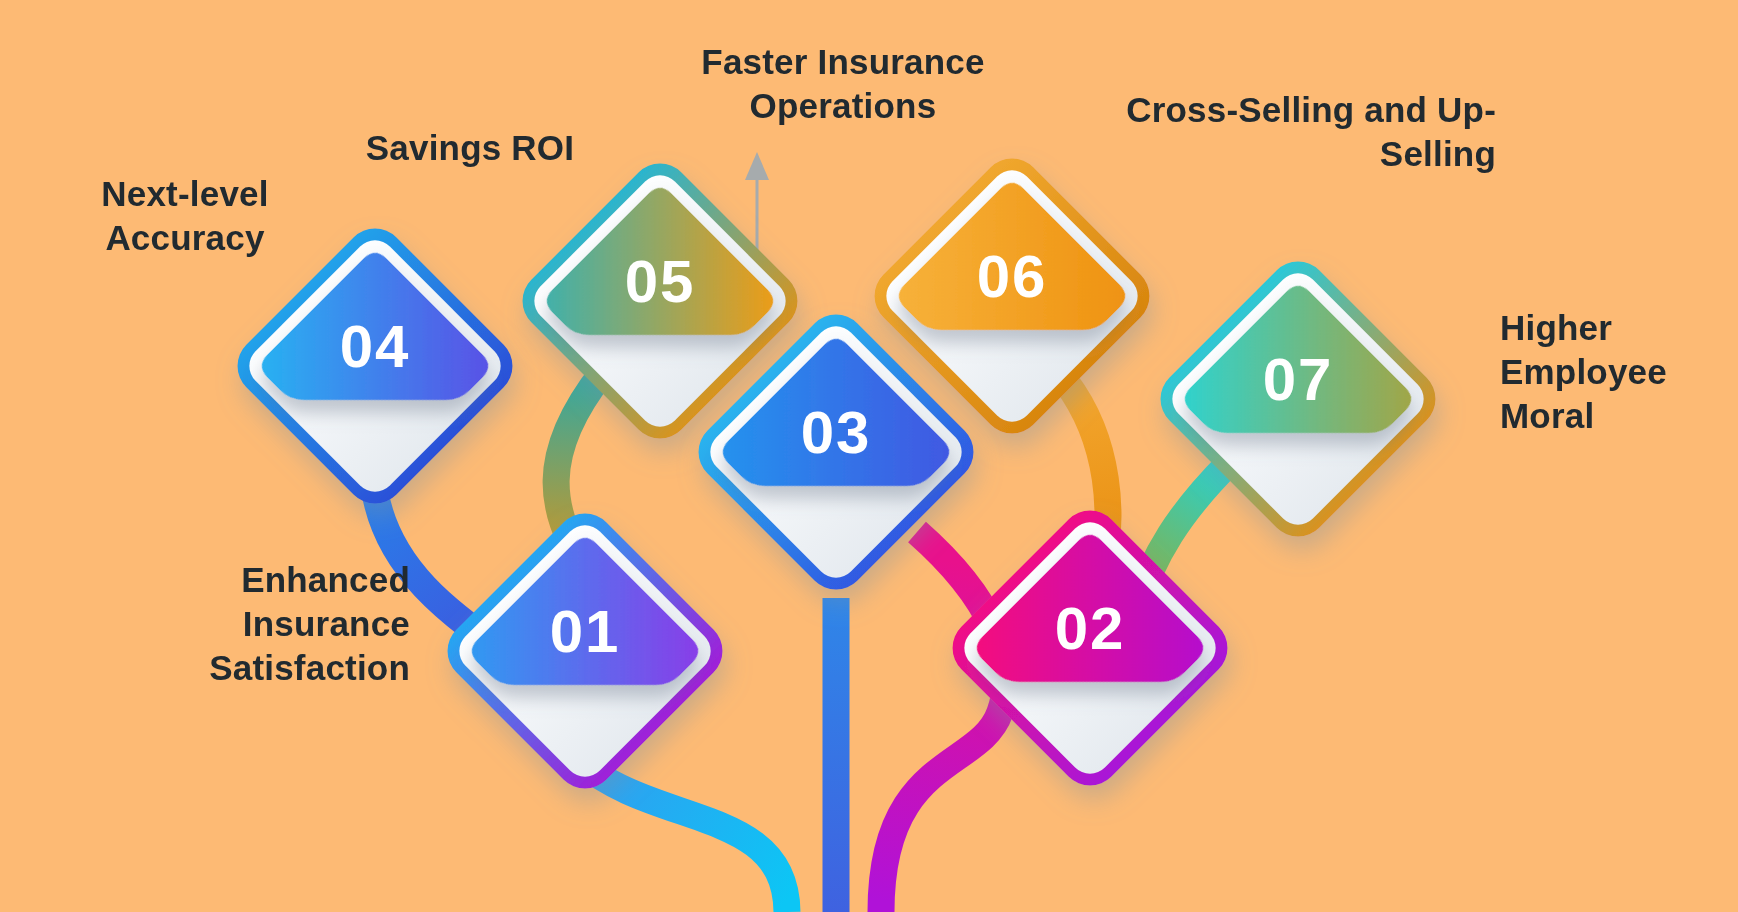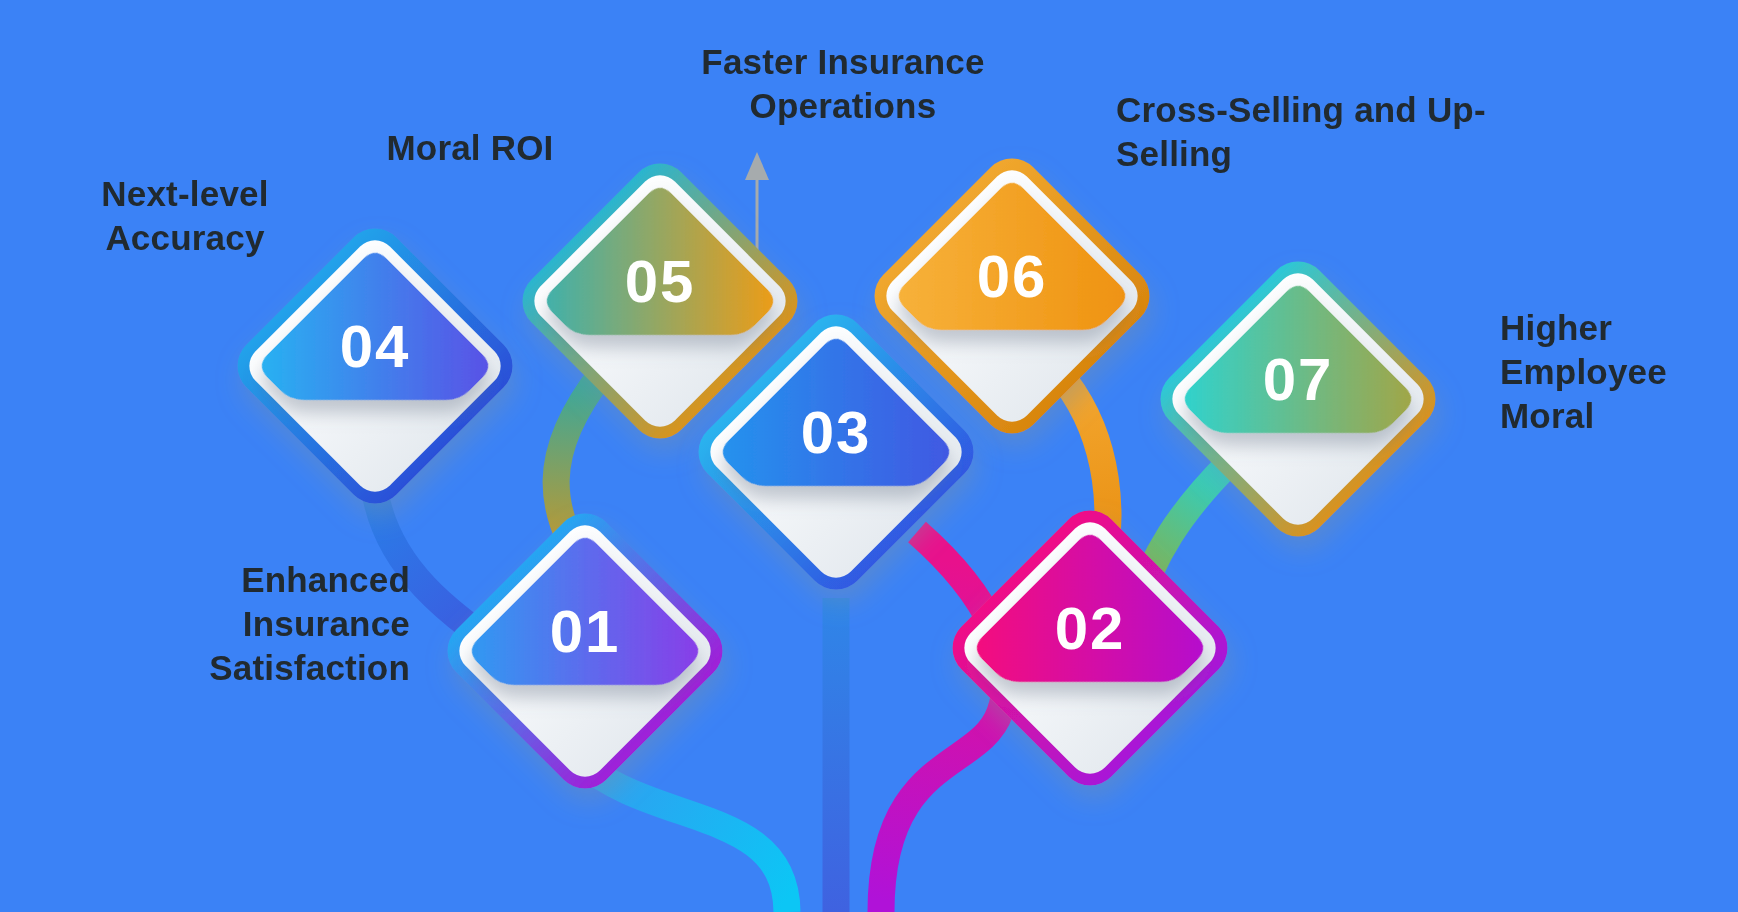--- a/index.html
+++ b/index.html
@@ -24,21 +24,21 @@
     font-weight:bold;
     font-size:60px;
     letter-spacing:2px;
     fill:#ffffff;
     text-anchor:middle;
   }
 </style>
 </head>
 <body>
 
-<div id="canvas" style="background: #3b82f6; color: rgb(33, 42, 48);">
+<div id="canvas" style="background: #fdba74; color: rgb(33, 42, 48);">
 
   <svg id="shapes" viewBox="0 0 1738 912" xmlns="http://www.w3.org/2000/svg">
     <defs>
       <linearGradient id="gFace" x1="0" y1="0" x2="1" y2="0">
         <stop offset="0" stop-color="#fdfeff"></stop>
         <stop offset="1" stop-color="#e6ebf0"></stop>
       </linearGradient>
 
       <linearGradient id="gB0" x1="0" y1="0" x2="1" y2="0">
         <stop offset="0" stop-color="#25a6f2"></stop>
@@ -227,23 +227,23 @@
         <path filter="url(#ps)" fill="url(#gF1)" d="M -68,-84 L 68,-84 Q 84,-84 84,-68 L 84,-50 Q 84,-36 74,-26 L -26,74 Q -36,84 -50,84 L -68,84 Q -84,84 -84,68 L -84,-68 Q -84,-84 -68,-84 Z"></path>
         <g transform="rotate(-45)">
           <text class="num" x="0" y="1">02</text>
         </g>
       </g>
     </g>
   </svg>
 
   <div class="label" style="left:628px;top:40px;width:430px;text-align:center;">Faster Insurance Operations</div>
 
-  <div class="label" style="left:340px;top:126px;width:260px;text-align:center;">Moral ROI</div>
-
-  <div class="label" style="left:1116px;top:88px;width:380px;text-align:left;">Cross-Selling and Up-Selling</div>
+  <div class="label" style="left:340px;top:126px;width:260px;text-align:center;">Savings ROI</div>
+
+  <div class="label" style="left:1116px;top:88px;width:380px;text-align:right;">Cross-Selling and Up-Selling</div>
 
   <div class="label" style="left:35px;top:172px;width:300px;text-align:center;">Next-level Accuracy</div>
 
   <div class="label" style="left:1500px;top:306px;width:245px;text-align:left;">Higher Employee Moral</div>
 
   <div class="label" style="left:95px;top:558px;width:315px;text-align:right;">Enhanced Insurance Satisfaction</div>
 
 
 </div>
 

